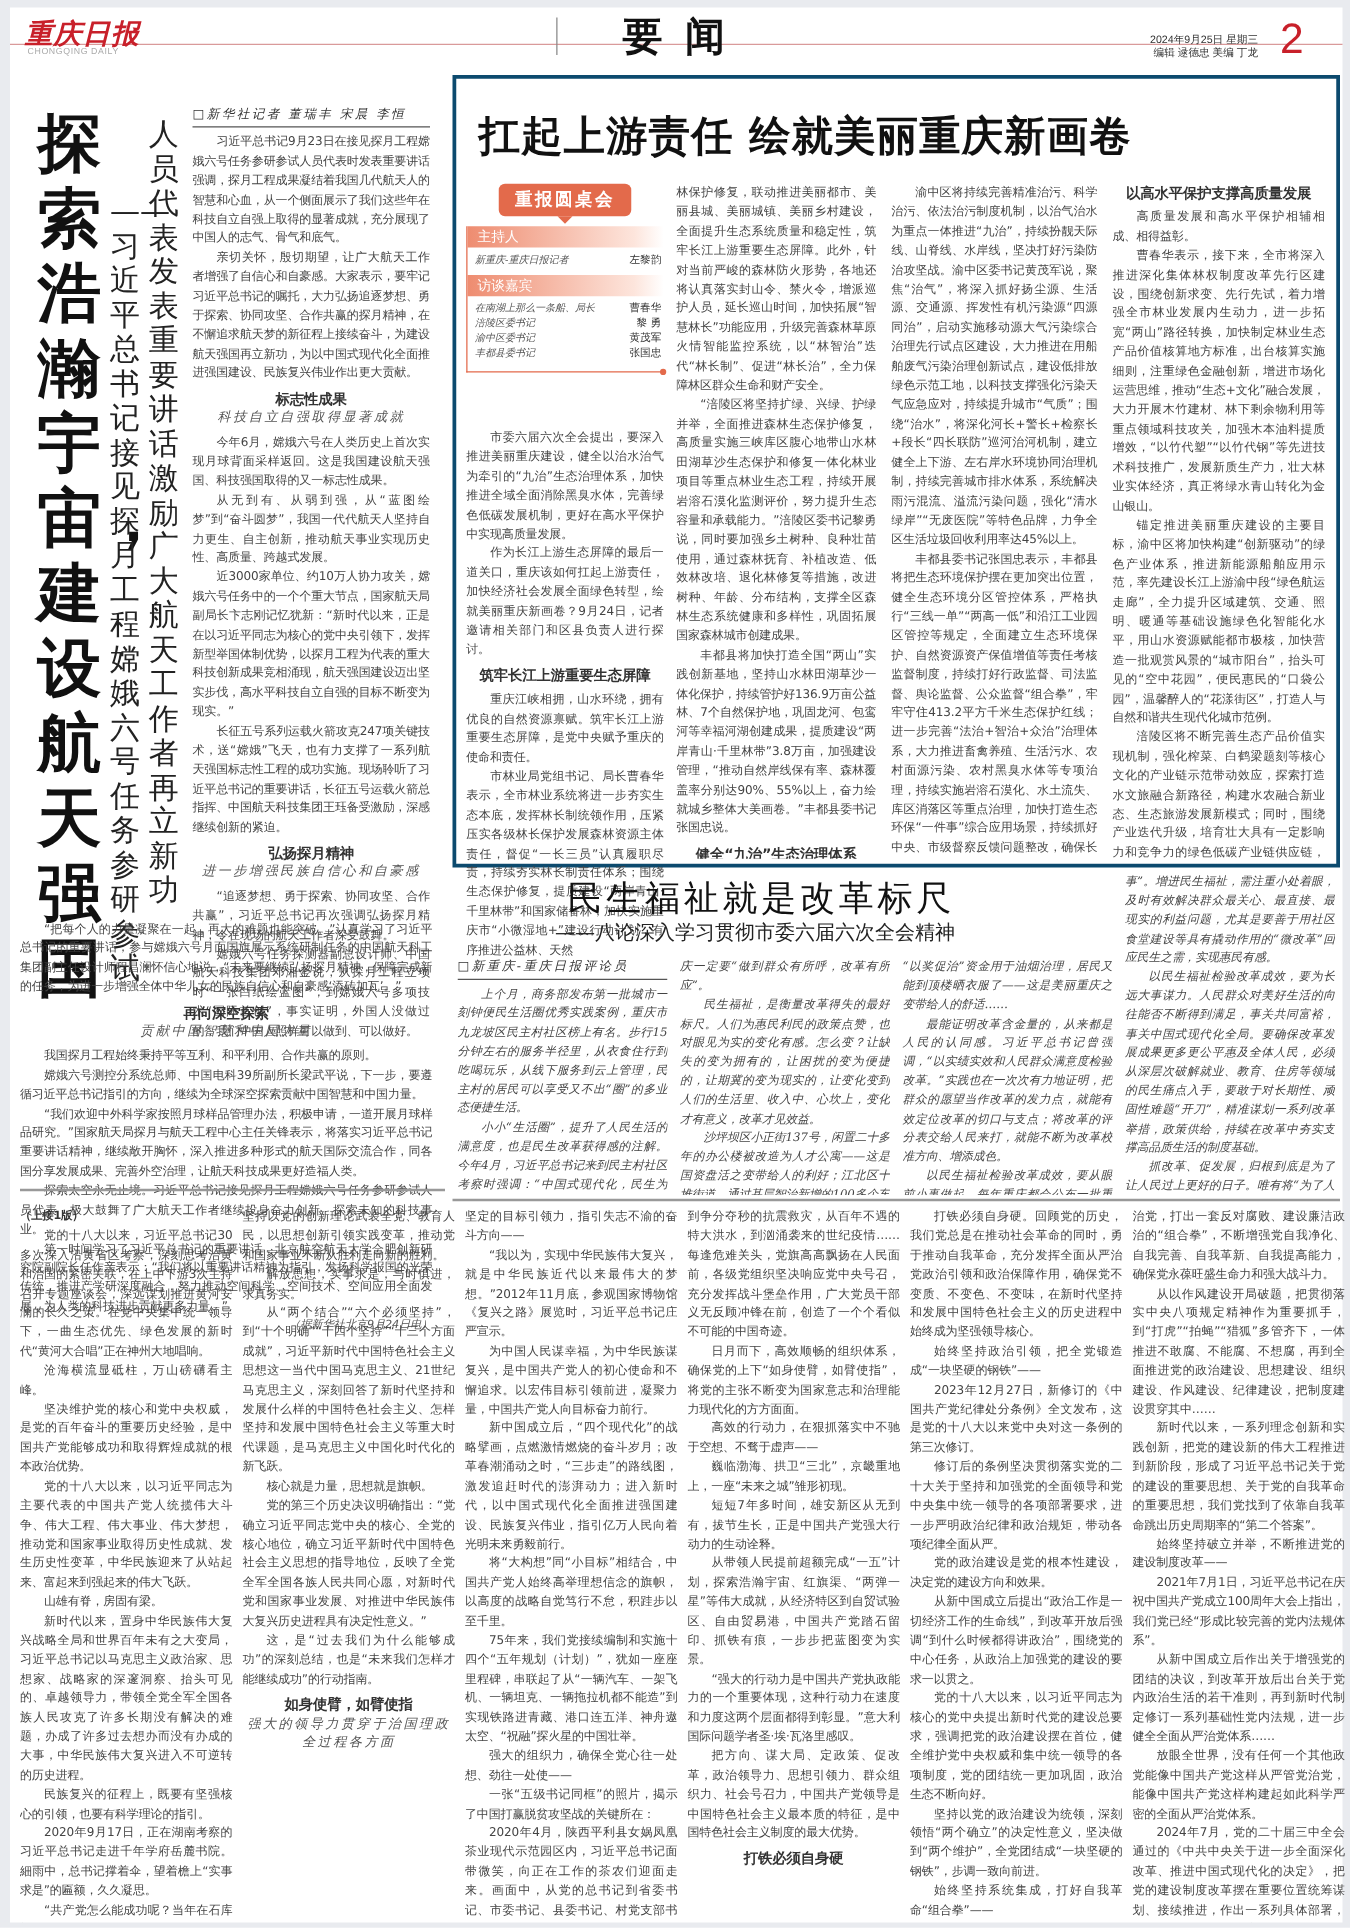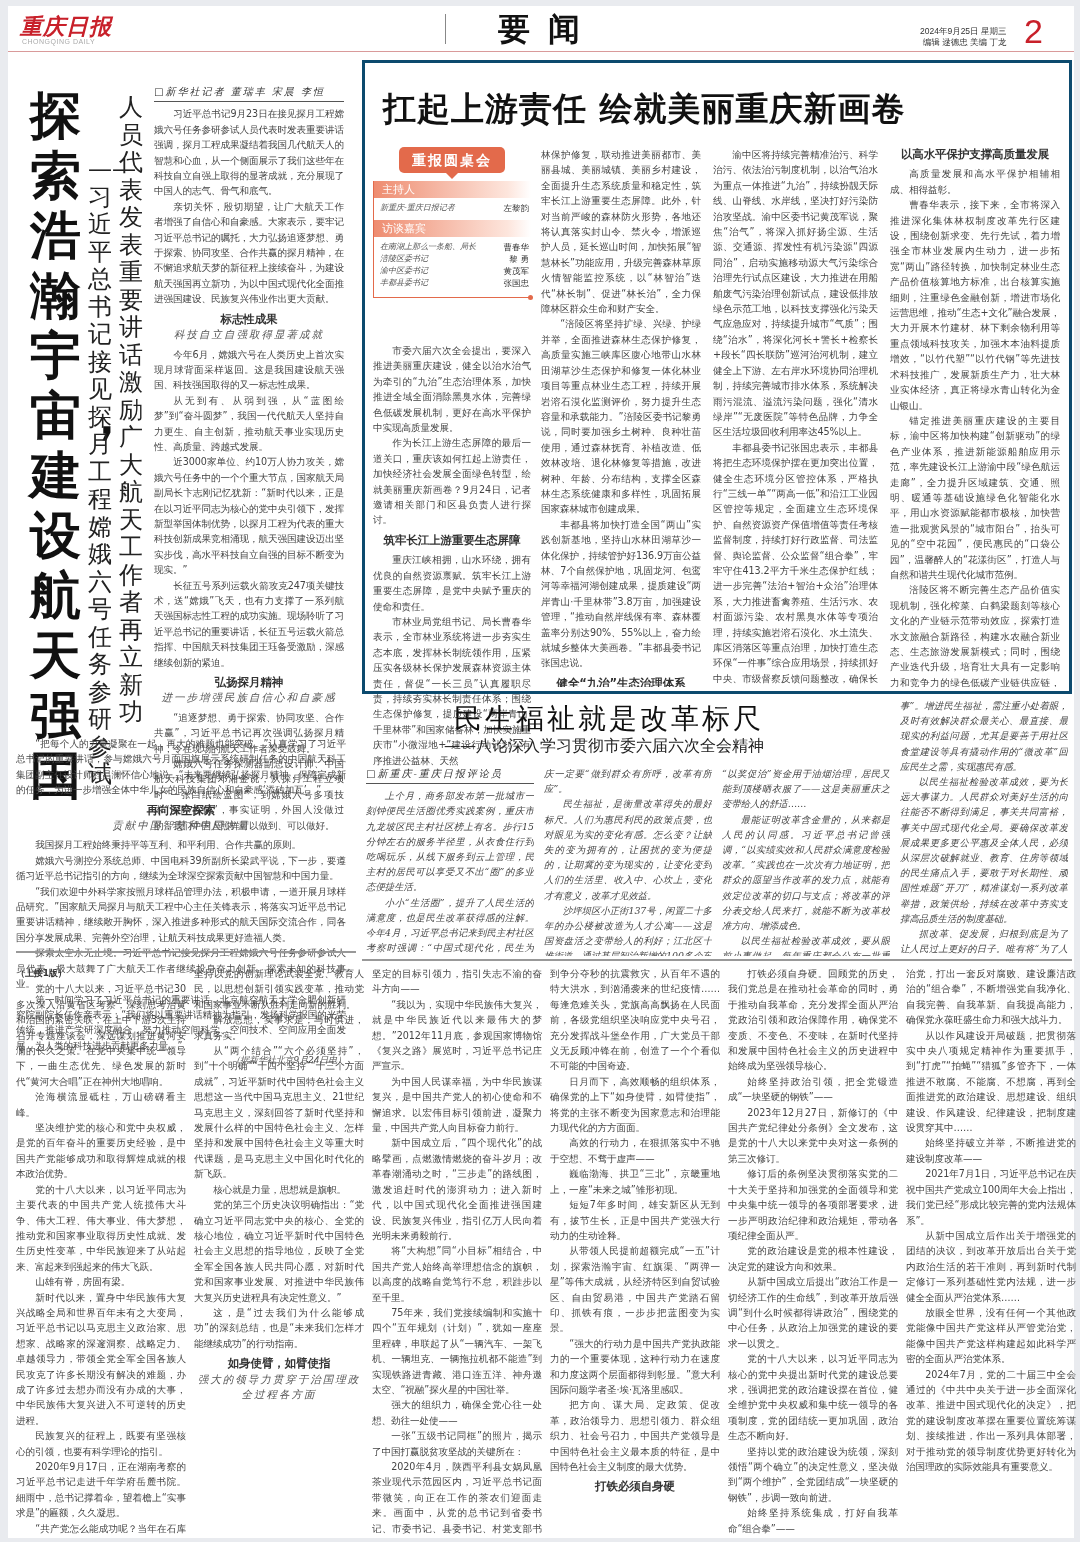--- a/index.html
+++ b/index.html
@@ -1,21 +1,21 @@
 <!DOCTYPE html>
 <html><head>
 <meta charset="utf-8">
 <style>
   * { box-sizing: border-box; margin: 0; padding: 0; }
   html, body { width: 1080px; height: 1542px; background: #e9ebef; overflow: hidden; }
   body { font-family: "DejaVu Serif", "Liberation Serif", serif; color: #222; }
   .page { position: absolute; left: 8px; top: 6px; width: 1066px; height: 1532px; background: #fff; }
 
   
-  .masthead { position: absolute; left: 0; top: 0; width: 1066px; height: 46px; border-bottom: 1.5px solid #d99a9a; }
+  .masthead { position: absolute; left: 0; top: 0; width: 1066px; height: 30px; border-bottom: 1.5px solid #d99a9a; }
   .logo { position: absolute; left: 12px; top: 6px; color: #c8202a; font-size: 22px; font-weight: bold; font-style: italic; letter-spacing: 1px; font-family: "DejaVu Serif", serif; }
   .logo-en { position: absolute; left: 14px; top: 32px; font-size: 7px; color: #aaa; font-family: "Liberation Sans", sans-serif; letter-spacing: 0.5px; }
   .mast-divider { position: absolute; left: 437px; top: 8px; width: 1px; height: 30px; background: #888; }
   .section-title { position: absolute; left: 490px; top: 2px; font-size: 32px; font-weight: bold; color: #111; letter-spacing: 18px; font-family: "DejaVu Serif", serif; }
   .date-block { position: absolute; left: 912px; top: 20px; font-size: 8.5px; color: #333; line-height: 11px; font-family: "Liberation Sans", sans-serif; text-align: right; }
   .page-num { position: absolute; left: 1016px; top: 8px; font-size: 34px; color: #c8202a; font-family: "Liberation Sans", sans-serif; line-height: 34px; }
 
   
   .txt { font-size: 9.6px; line-height: 15.4px; color: #444; text-align: justify; font-family: "DejaVu Sans", sans-serif; letter-spacing: -0.1px; }
   .txt p { text-indent: 2em; }
@@ -193,21 +193,21 @@
   </div>
   <div class="bottom-rule"></div>
 
   <div class="cont txt" style="left:8px; height:572px; overflow:hidden;">
     <div style="font-size:9px; color:#333; font-weight:bold;">（上接1版）</div>
     <p>党的十八大以来，习近平总书记30多次深入沿黄省区考察，深刻思考治黄和治国的紧密关联，在上中下游3次主持召开专题座谈会，深远谋划推进黄河安澜的长久之策。在党中央集中统一领导下，一曲生态优先、绿色发展的新时代“黄河大合唱”正在神州大地唱响。</p>
     <p>沧海横流显砥柱，万山磅礴看主峰。</p>
     <p>坚决维护党的核心和党中央权威，是党的百年奋斗的重要历史经验，是中国共产党能够成功和取得辉煌成就的根本政治优势。</p>
     <p>党的十八大以来，以习近平同志为主要代表的中国共产党人统揽伟大斗争、伟大工程、伟大事业、伟大梦想，推动党和国家事业取得历史性成就、发生历史性变革，中华民族迎来了从站起来、富起来到强起来的伟大飞跃。</p>
     <p>山雄有脊，房固有梁。</p>
-    <p>新时代以来，置身中华民族伟大复兴战略全局和世界百年未有之大变局，习近平总书记以马克思主义政治家、思想家、战略家的深邃洞察、战略定力、卓越领导力，带领全党全军全国各族人民攻克了许多长期没有解决的难题，办成了许多过去想办而没有办成的大事，中华民族伟大复兴进入不可逆转的历史进程。</p>
+    <p>新时代以来，置身中华民族伟大复兴战略全局和世界百年未有之大变局，习近平总书记以马克思主义政治家、思想家、战略家的深邃洞察、抬头可见的、卓越领导力，带领全党全军全国各族人民攻克了许多长期没有解决的难题，办成了许多过去想办而没有办成的大事，中华民族伟大复兴进入不可逆转的历史进程。</p>
     <p>民族复兴的征程上，既要有坚强核心的引领，也要有科学理论的指引。</p>
     <p>2020年9月17日，正在湖南考察的习近平总书记走进千年学府岳麓书院。細雨中，总书记撑着伞，望着檐上“实事求是”的匾额，久久凝思。</p>
     <p>“共产党怎么能成功呢？当年在石库门，在南湖上那么一条船，那么十几个人，到今天这一步。这里面的道路一定要搞清楚，一定要把真理本土化。”</p>
 
   </div>
 
   <div class="cont txt" style="left:186px; height:572px; overflow:hidden;">
     <p style="text-indent:0">坚持以党的创新理论武装全党、教育人民，以思想创新引领实践变革，推动党和国家事业不断从胜利走向新的胜利。</p>
     <p>解放思想，实事求是，与时俱进，求真务实。</p>
     <p>从“两个结合”“六个必须坚持”，到“十个明确”“十四个坚持”“十三个方面成就”，习近平新时代中国特色社会主义思想这一当代中国马克思主义、21世纪马克思主义，深刻回答了新时代坚持和发展什么样的中国特色社会主义、怎样坚持和发展中国特色社会主义等重大时代课题，是马克思主义中国化时代化的新飞跃。</p>
@@ -253,20 +253,21 @@
     <p>党的十八大以来，以习近平同志为核心的党中央提出新时代党的建设总要求，强调把党的政治建设摆在首位，健全维护党中央权威和集中统一领导的各项制度，党的团结统一更加巩固，政治生态不断向好。</p>
     <p>坚持以党的政治建设为统领，深刻领悟“两个确立”的决定性意义，坚决做到“两个维护”，全党团结成“一块坚硬的钢铁”，步调一致向前进。</p>
     <p>始终坚持系统集成，打好自我革命“组合拳”——</p>
     <p>勇于自我革命，从严管党治党，是我们党最鲜明的品格。</p>
 
   </div>
 
   <div class="cont txt" style="left:898px; height:572px; overflow:hidden;">
     <p style="text-indent:0">治党，打出一套反对腐败、建设廉洁政治的“组合拳”，不断增强党自我净化、自我完善、自我革新、自我提高能力，确保党永葆旺盛生命力和强大战斗力。</p>
     <p>从以作风建设开局破题，把贯彻落实中央八项规定精神作为重要抓手，到“打虎”“拍蝇”“猎狐”多管齐下，一体推进不敢腐、不能腐、不想腐，再到全面推进党的政治建设、思想建设、组织建设、作风建设、纪律建设，把制度建设贯穿其中……</p>
+    <p>新时代以来，一系列理念创新和实践创新，把党的建设新的伟大工程推进到新阶段，形成了习近平总书记关于党的建设的重要思想、关于党的自我革命的重要思想，我们党找到了依靠自我革命跳出历史周期率的“第二个答案”。</p>
     <p>始终坚持破立并举，不断推进党的建设制度改革——</p>
     <p>2021年7月1日，习近平总书记在庆祝中国共产党成立100周年大会上指出，我们党已经“形成比较完善的党内法规体系”。</p>
     <p>从新中国成立后作出关于增强党的团结的决议，到改革开放后出台关于党内政治生活的若干准则，再到新时代制定修订一系列基础性党内法规，进一步健全全面从严治党体系……</p>
     <p>放眼全世界，没有任何一个其他政党能像中国共产党这样从严管党治党，能像中国共产党这样构建起如此科学严密的全面从严治党体系。</p>
     <p>2024年7月，党的二十届三中全会通过的《中共中央关于进一步全面深化改革、推进中国式现代化的决定》，把党的建设制度改革摆在重要位置统筹谋划、接续推进，作出一系列具体部署，对于推动党的领导制度优势更好转化为治国理政的实际效能具有重要意义。</p>
 
   </div>
 
 </div>
 

